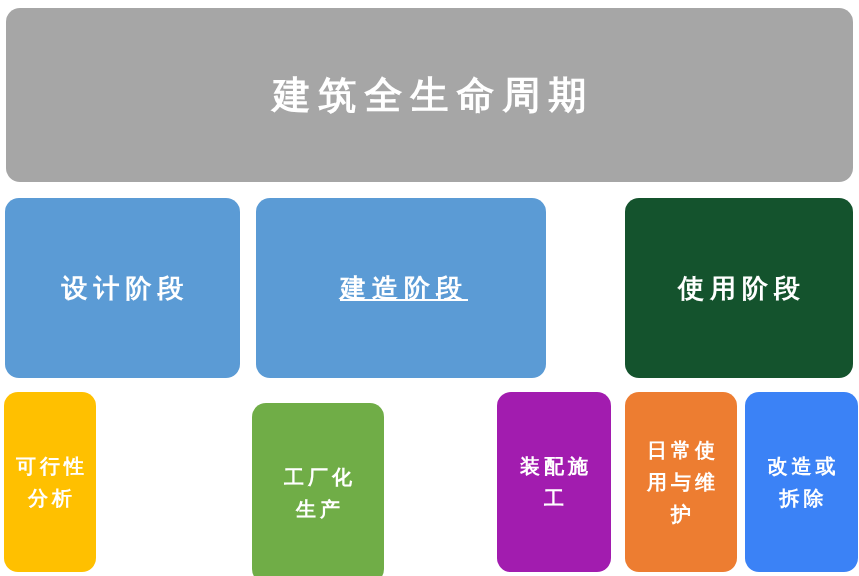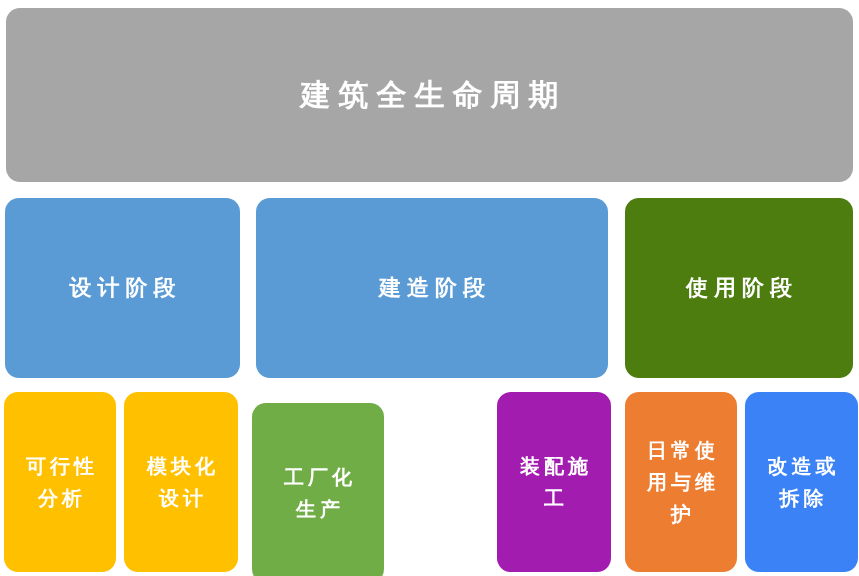--- a/index.html
+++ b/index.html
@@ -24,46 +24,46 @@
     color: #ffffff;
     font-weight: bold;
     text-align: center;
     box-sizing: border-box;
   }
   .title-box {
     left: 6px;
     top: 8px;
     width: 847px;
     height: 174px;
-    font-size: 30px;
+    font-size: 38px;
     letter-spacing: 8px;
   }
   .title-box .label { margin-left: 8px; } 
   .phase {
     top: 198px;
     height: 180px;
-    font-size: 22px;
+    font-size: 26px;
     letter-spacing: 6px;
   }
   .phase .label { margin-left: 6px; }
   .p0 { left: 5px;   width: 235px; }
-  .p1 { left: 256px; width: 352px; }
+  .p1 { left: 256px; width: 290px; text-decoration: underline; }
   .p2 { left: 625px; width: 228px; }
   .sub {
     top: 392px;
     height: 180px;
     font-size: 20px;
     line-height: 1.6;
     letter-spacing: 4px;
   }
   .sub .label {
     white-space: pre-line;
     margin-left: 4px;
   }
-  .s0 { left: 4px;   width: 112px; justify-content: center; }
+  .s0 { left: 4px;   width: 92px; justify-content: center; }
   .s1 { left: 124px; width: 114px; }
   .s2 { left: 252px; width: 132px; margin-top: 11px; }
   .s3 { left: 374px; width: 115px; }
   .s4 { left: 497px; width: 114px; }
   .s5 { left: 625px; width: 112px; justify-content: center; }
   .s6 { left: 745px; width: 113px; }
 </style>
 </head>
 <body>
 
@@ -74,33 +74,29 @@
   </div>
 
   <div class="box phase p0" style="background-color: rgb(91, 155, 213);">
     <span class="label">设计阶段</span>
   </div>
 
   <div class="box phase p1" style="background-color: rgb(91, 155, 213);">
     <span class="label">建造阶段</span>
   </div>
 
-  <div class="box phase p2" style="background-color: #4d7c0f;">
+  <div class="box phase p2" style="background-color: #14532d;">
     <span class="label">使用阶段</span>
   </div>
 
   <div class="box sub s0" style="background-color: rgb(255, 192, 0);">
     <span class="label">可行性
 分析</span>
   </div>
 
-  <div class="box sub s1" style="background-color: rgb(255, 192, 0);">
-    <span class="label">模块化
-设计</span>
-  </div>
 
   <div class="box sub s2" style="background-color: rgb(112, 173, 71);">
     <span class="label">工厂化
 生产</span>
   </div>
 
 
   <div class="box sub s4" style="background-color: #a21caf;">
     <span class="label">装配施
 工</span>

